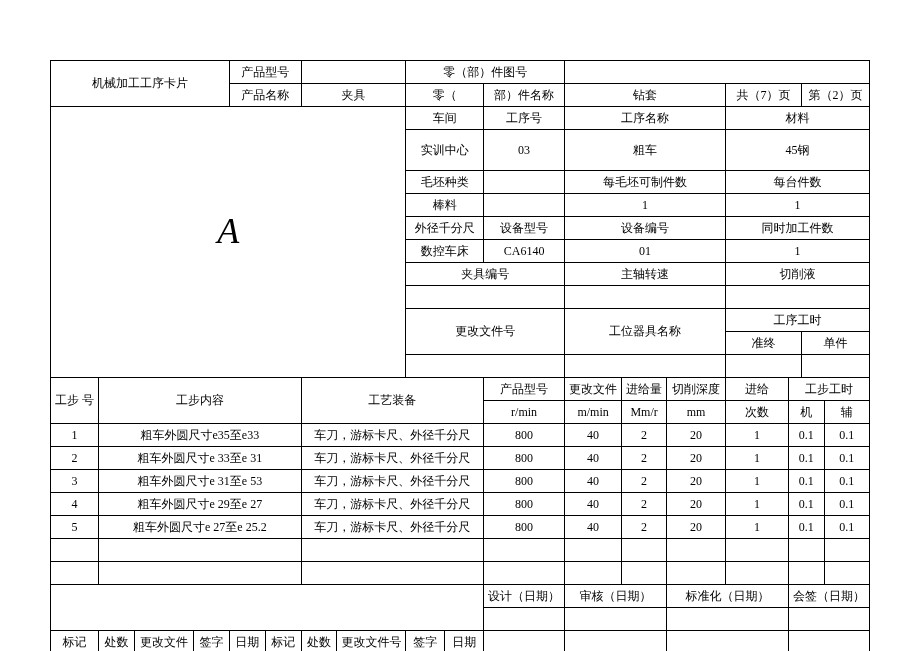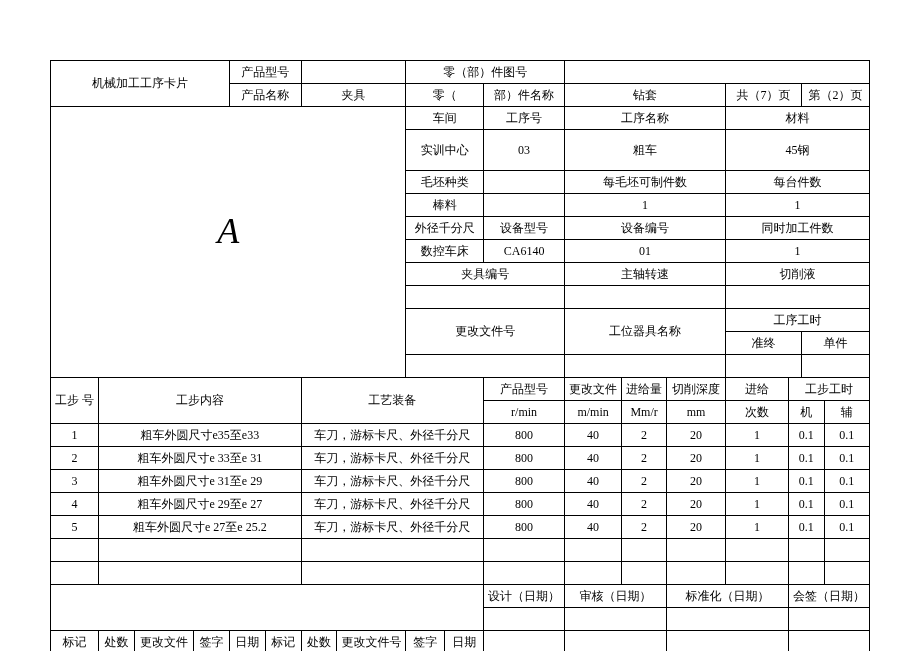--- a/index.html
+++ b/index.html
@@ -180,21 +180,21 @@
     <td>40</td>
     <td>2</td>
     <td>20</td>
     <td>1</td>
     <td colspan="2">0.1</td>
     <td>0.1</td>
   </tr>
 
   <tr>
     <td>3</td>
-    <td colspan="5">粗车外圆尺寸e 31至e 29</td>
+    <td colspan="5">粗车外圆尺寸e 31至e 53</td>
     <td colspan="5">车刀，游标卡尺、外径千分尺</td>
     <td colspan="2">800</td>
     <td>40</td>
     <td>2</td>
     <td>20</td>
     <td>1</td>
     <td colspan="2">0.1</td>
     <td>0.1</td>
   </tr>
 

